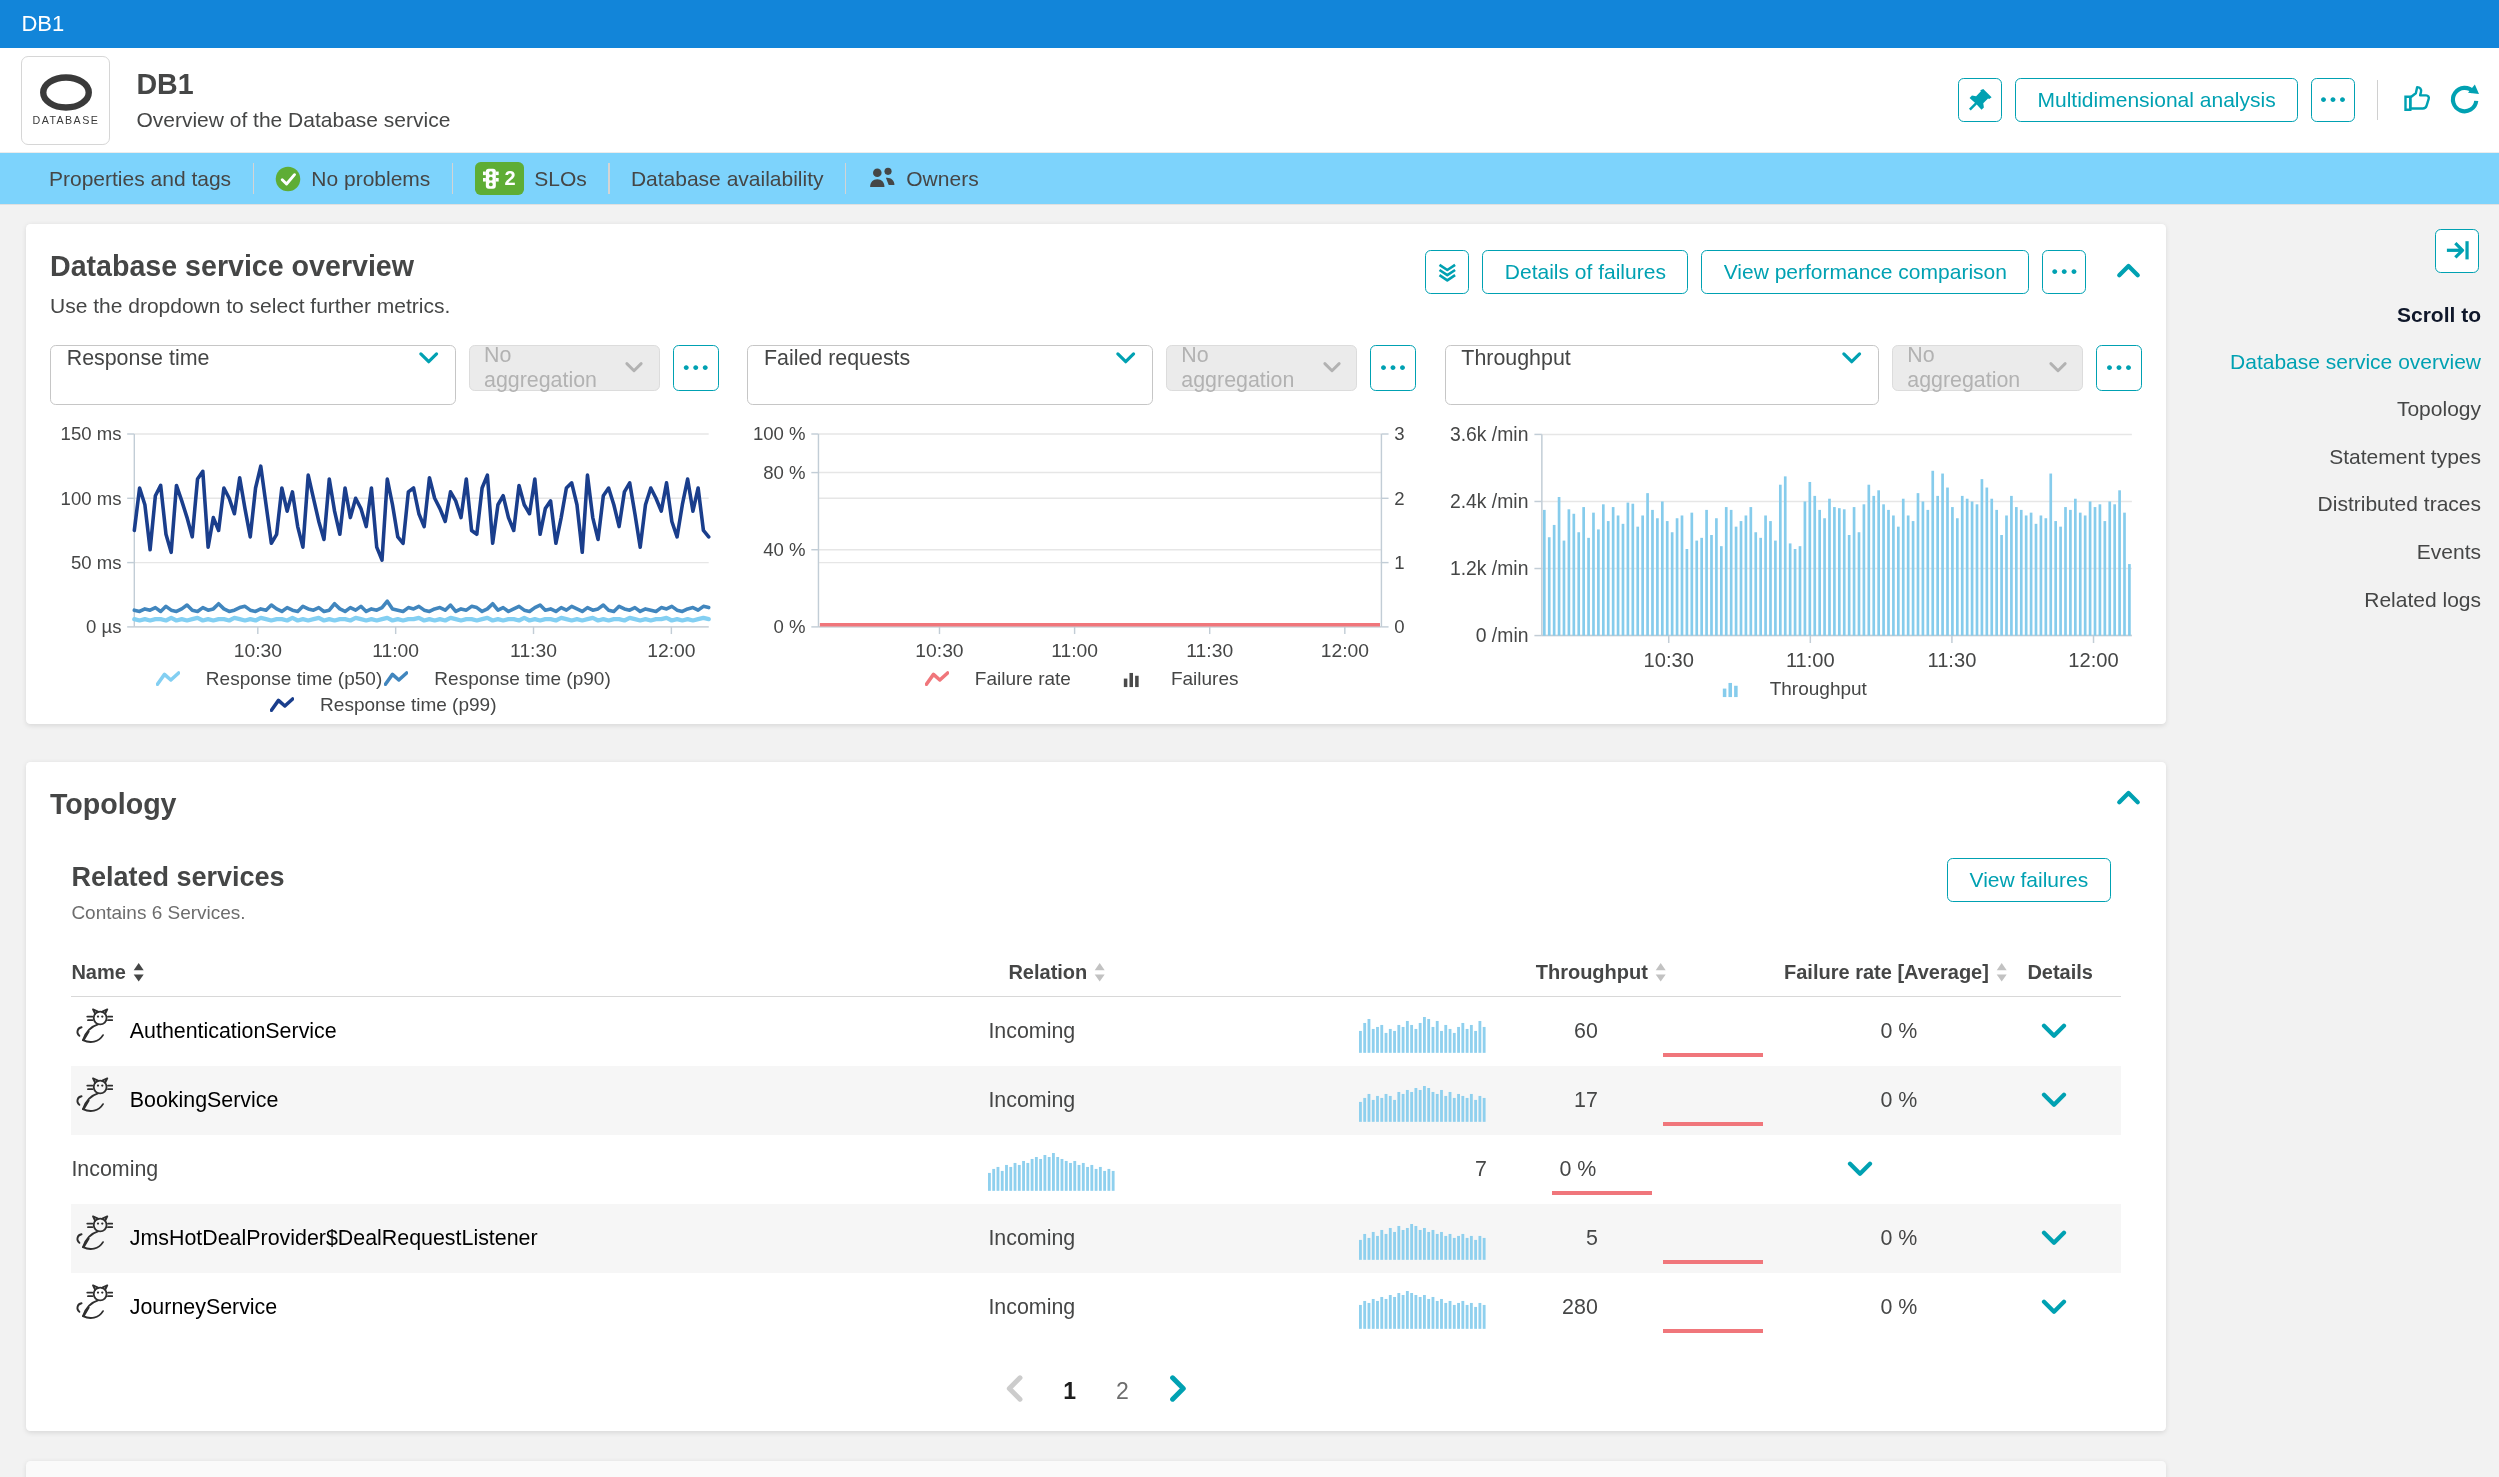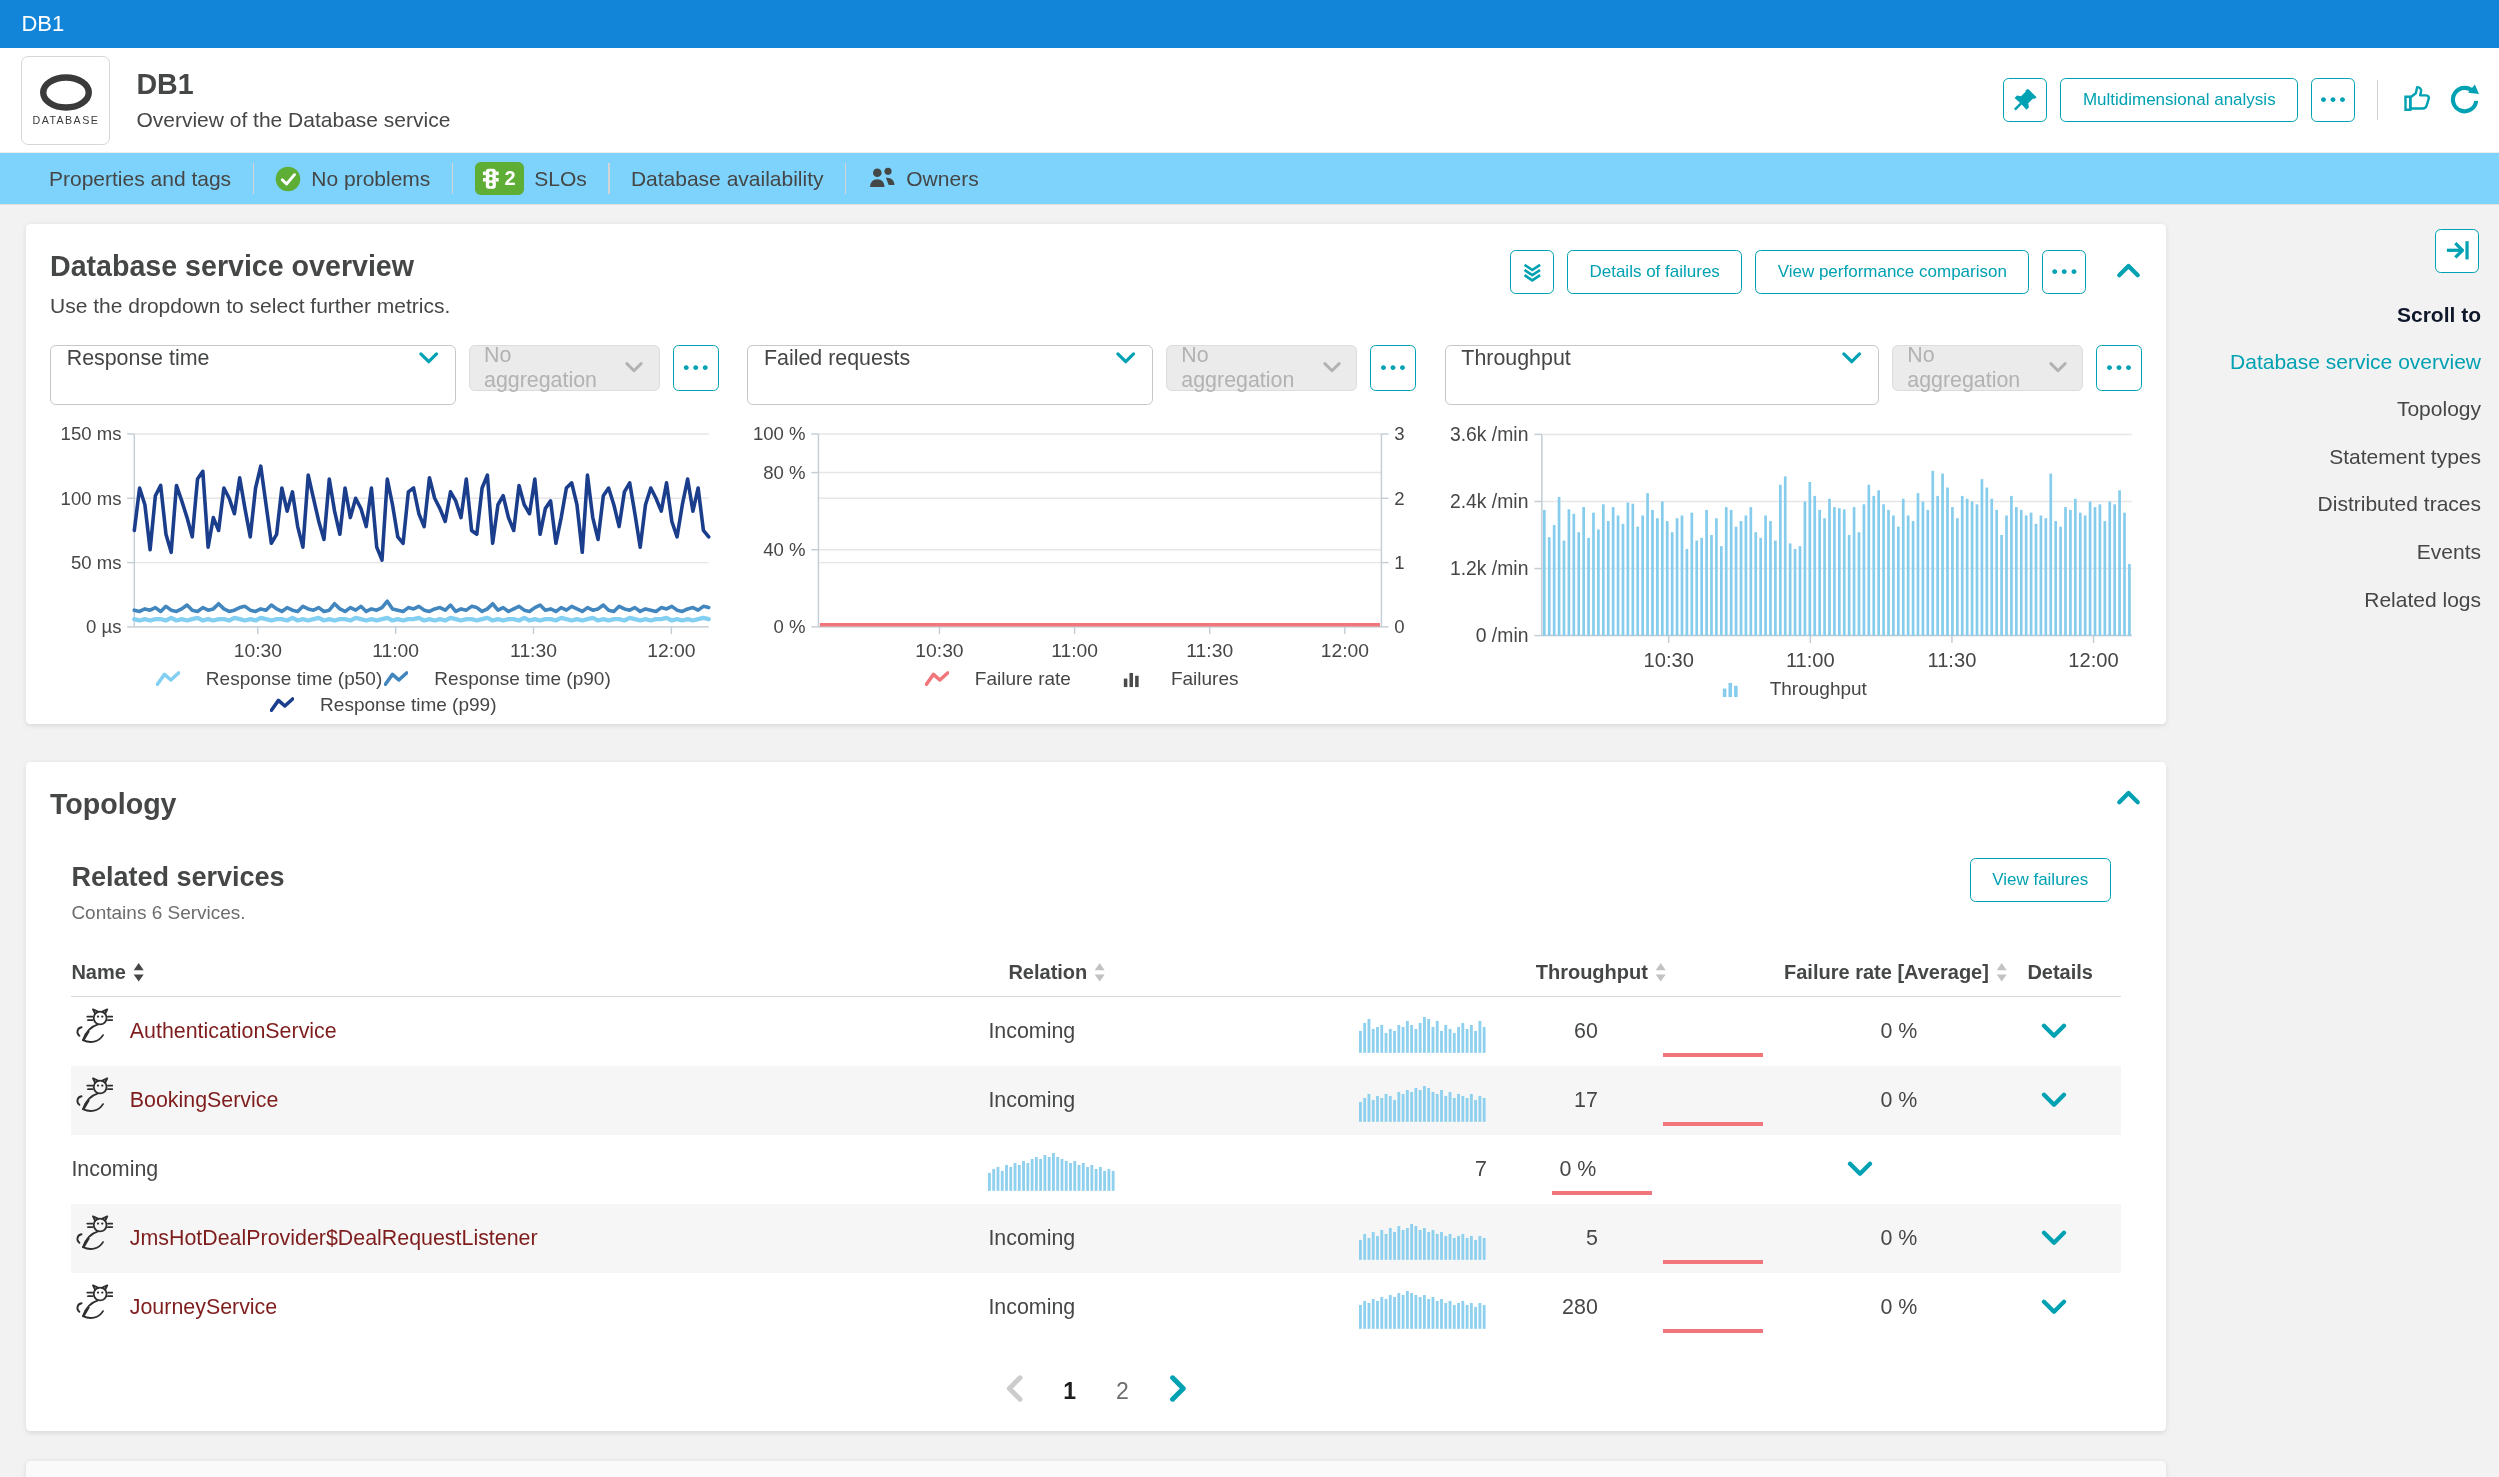--- a/index.html
+++ b/index.html
@@ -15,21 +15,21 @@
   .entity-icon { width:89px; height:89px; border:1.4px solid #d6d6d6; border-radius:7.1px;
     background:#fff; display:flex; flex-direction:column; align-items:center; justify-content:center;
     margin-right:26px; flex:none; }
   .entity-icon .lbl { font-size:10.7px; letter-spacing:1.4px; color:#3a3a3a; margin-top:2.9px; }
   .title-block .t { font-size:28.6px; font-weight:700; color:#454646; }
   .title-block .s { font-size:21px; margin-top:7.1px; }
   .header-actions { margin-left:auto; display:flex; align-items:center; gap:13px; }
   .btn { border:1.8px solid #00a1b2; border-radius:5.7px; background:#fff; color:#00a1b2;
     height:44px; display:inline-flex; align-items:center; justify-content:center; cursor:pointer; }
   .icon-btn { width:44px; }
-  .text-btn { padding:0 21.4px; font-size:17px; white-space:nowrap;text-align:center; }
+  .text-btn { padding:0 21.4px; font-size:21px; white-space:nowrap;text-align:center; }
   .dots { font-size:17px; letter-spacing:3.6px; color:#00a1b2; font-weight:700; padding-left:3.6px;}
   .vdiv { width:1.4px; height:40px; background:#d0d0d0; margin:0 8.6px; }
 
   
   .tabbar { height:53px; background:#7dd3fc; border-top:1.4px solid #ececec; border-bottom:0.7px solid #e0e0e0;
     display:flex; align-items:center; padding-left:49px; font-size:21px; }
   .tab { display:flex; align-items:center; gap:10px; cursor:pointer; white-space:nowrap; }
   .tab + .tabdiv { width:1.4px; height:31px; background:#d4d4d4; margin:0 21.4px; }
   .slo-badge { background:#5ead35; border-radius:5.7px; height:33px; padding:0 8.6px;
     display:flex; align-items:center; gap:5.7px; color:#fff; font-weight:700; font-size:20px; }
@@ -79,21 +79,21 @@
   .trow, .thead { display:grid;
     grid-template-columns: 917px 371px 136px 111px 321px 1fr; align-items:center; }
   .thead { height:47px; border-bottom:1.4px solid #d8d8d8; font-size:20px; font-weight:700;gap:20px; }
   .thead .hc { display:flex; align-items:center; gap:7.1px; }
   .hc.right, .cell.right { justify-content:flex-end; text-align:right; }
   .thead .span2 { grid-column: 3 / 5; }
   .trow { height:69px; }
   .trow.alt { background:#f6f6f6; }
   .cell { display:flex; align-items:center; }
   .name-cell { gap:17px; padding-left:1.4px; }
-  .svc-link { color:#7f1d1d; cursor:pointer; }
+  .svc-link { color:#000000; cursor:pointer; }
   .spark svg { display:block; }
   .tput { justify-content:flex-end; padding-right:8.6px; }
   .fail-cell { position:relative; justify-content:flex-end; padding-right:10px; height:100%; }
   .fail-line { position:absolute; left:57px; bottom:8.6px; width:100px; height:3.6px; background:#f0767b; }
   .det-cell { justify-content:flex-end; padding-right:54px; cursor:pointer; }
 
   
   .pager { display:flex; align-items:center; justify-content:center; gap:40px; margin-top:33px;
     font-size:23px; }
   .pg-num { color:#6d6d6d; cursor:pointer; }

